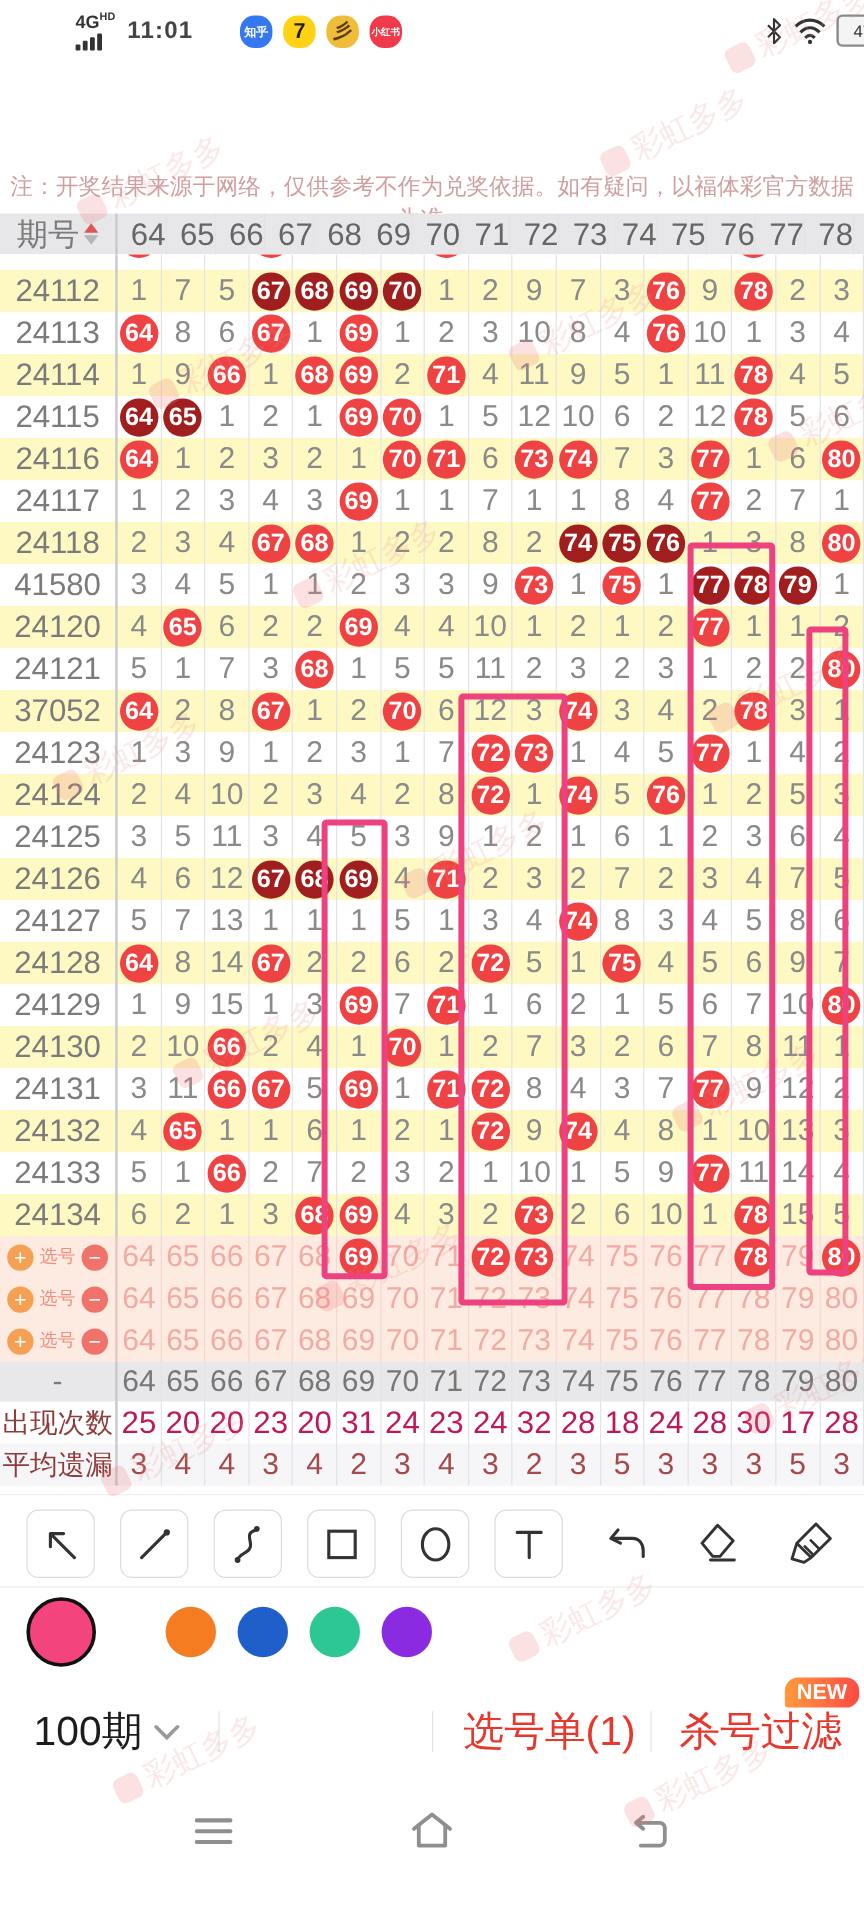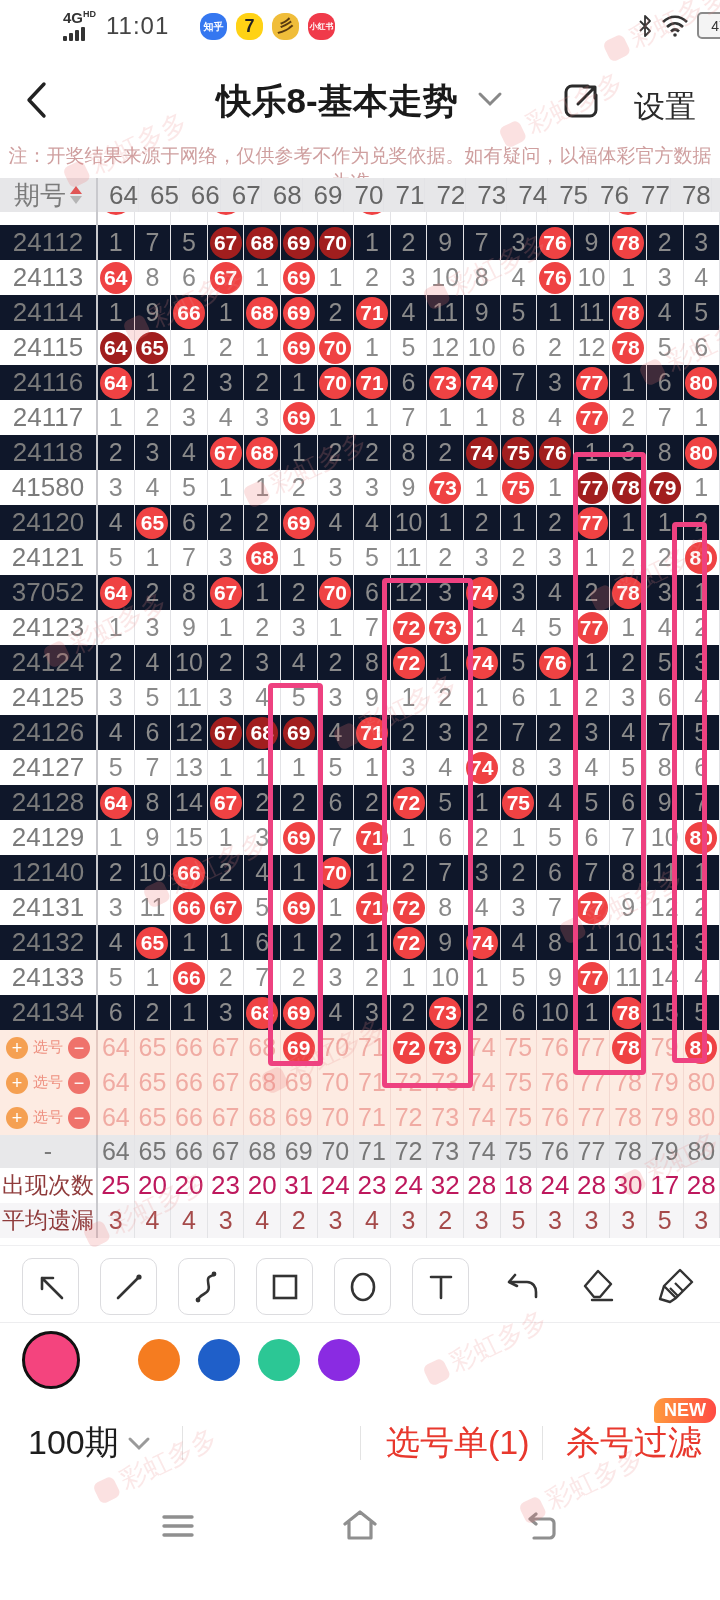--- a/index.html
+++ b/index.html
@@ -5,42 +5,42 @@
   html,body{margin:0;padding:0;background:#fff;}
   #screen{position:relative;width:720px;height:1600px;background:#fff;overflow:hidden;
     font-family:"Liberation Sans","DejaVu Sans",sans-serif;}
   
   #statusbar{position:absolute;top:0;left:0;width:720px;height:56px;margin-left:35px;}
   .sb-left{position:absolute;left:28px;top:10px;display:flex;align-items:center;gap:10px;}
   .sig{display:flex;align-items:flex-end;gap:2px;height:16px;}
   .sig i{display:block;width:4px;background:#333;border-radius:1px;}
   .net{font-size:15px;font-weight:700;color:#333;line-height:1;}
   .net sup{font-size:9px;}
-  .time{font-size:24px;color:#444;font-weight:400;letter-spacing:1px;}
+  .time{font-size:20px;color:#444;font-weight:700;letter-spacing:1px;}
   .appicons{position:absolute;left:165px;top:13px;display:flex;gap:9px;}
   .appicon{width:27px;height:27px;border-radius:12px;display:flex;align-items:center;justify-content:center;
     color:#fff;font-size:11px;font-weight:700;overflow:hidden;}
   .sb-right{position:absolute;right:14px;top:12px;display:flex;align-items:center;gap:8px;}
   .battery{position:relative;width:40px;height:23px;border:2px solid #8a8a8a;border-radius:5px;
     display:flex;align-items:center;justify-content:center;font-size:14px;color:#333;background:#f4f4f4;}
   .battery:after{content:"";position:absolute;right:-6px;top:6px;width:3px;height:8px;background:#8a8a8a;border-radius:0 2px 2px 0;}
   
   #navbar{position:absolute;top:60px;left:0;width:720px;height:78px;background:#fff;}
   .back{position:absolute;left:24px;top:20px;}
   .title-wrap{position:absolute;left:0;right:0;top:18px;text-align:center;font-size:35px;font-weight:600;color:#1a1a1a;}
   .title-wrap .chev{display:inline-block;margin-left:10px;vertical-align:6px;}
   .share{position:absolute;right:118px;top:20px;}
   .settings{position:absolute;right:24px;top:26px;font-size:31px;color:#2b2b2b;}
   
   #notice{position:absolute;top:143px;left:0;width:720px;text-align:center;font-size:19px;color:#cf9f9f;}
   
   #tbl{position:absolute;top:178px;left:0;width:720px;}
   .trow{display:flex;width:720px;height:35px;align-items:stretch;background:#fff;}
   .trow.thead{height:34px;background:#e7e7e9;gap:11px;}
-  .trow.even{background:#0f172a;}
+  .trow.even{background:#fef9c3;}
   .trow.partial{height:13px;overflow:hidden;}
   .trow.sel{background:#fdebe2;}
   .trow.dash{background:#e8e8ea;height:33px;}
   .trow.miss{background:#f6f5f7;}
   .pcol{width:96px;flex:none;display:flex;align-items:center;justify-content:center;
     border-right:2px solid #c9c9cd;color:#7b7b7b;font-size:26px;}
   .ncol{flex:1;display:flex;align-items:center;justify-content:center;border-right:1px solid #e3e3e6;position:relative;}
   .trow.sel .ncol{border-right:1px solid #f3d8d0;}
   .thead .ncol{color:#666;font-size:26px;}
   .num{color:#8a8a8a;font-size:25px;}
@@ -121,36 +121,20 @@
         <path d="M6 12 C11 7 17 7 22 12" fill="none" stroke="#333" stroke-width="2.6"></path>
         <path d="M10 16.5 C12.5 14 15.5 14 18 16.5" fill="none" stroke="#333" stroke-width="2.6"></path>
         <circle cx="14" cy="20" r="1.8" fill="#333"></circle>
       </svg>
       <div class="battery">
           <span>47</span>
         </div>
     </div>
   </div>
 
-  <div id="navbar">
-    <svg class="back" width="24" height="40" viewBox="0 0 24 40">
-      <path d="M20 4 L5 20 L20 36" fill="none" stroke="#222" stroke-width="3.4" stroke-linecap="round" stroke-linejoin="round"></path>
-    </svg>
-    <div class="title-wrap">
-      <span>快乐8-基本走势</span>
-      <svg class="chev" width="26" height="16" viewBox="0 0 26 16">
-        <path d="M3 3 L13 13 L23 3" fill="none" stroke="#888" stroke-width="3" stroke-linecap="round"></path>
-      </svg>
-    </div>
-    <svg class="share" width="42" height="42" viewBox="0 0 42 42">
-      <path d="M28 6 H12 C8.7 6 6 8.7 6 12 V30 C6 33.3 8.7 36 12 36 H30 C33.3 36 36 33.3 36 30 V15" fill="none" stroke="#2b2b2b" stroke-width="3" stroke-linecap="round"></path>
-      <path d="M18 24 L34 8 M24 7 H35 V18" fill="none" stroke="#2b2b2b" stroke-width="3" stroke-linecap="round" stroke-linejoin="round"></path>
-    </svg>
-    <span class="settings">设置</span>
-  </div>
 
   <div id="notice">注：开奖结果来源于网络，仅供参考不作为兑奖依据。如有疑问，以福体彩官方数据为准。</div>
 
   <div id="tbl">
       <div class="trow thead">
         <div class="pcol">
           <span>期号</span>
           <span class="sort">
             <i class="up"></i>
             <i class="dn"></i>
@@ -1168,21 +1152,21 @@
           <div class="num">7</div>
         </div>
         <div class="ncol">
           <div class="num">10</div>
         </div>
         <div class="ncol">
           <div class="circle red">80</div>
         </div>
       </div>
       <div class="trow even">
-        <div class="pcol">12140</div>
+        <div class="pcol">24130</div>
         <div class="ncol">
           <div class="num">2</div>
         </div>
         <div class="ncol">
           <div class="num">10</div>
         </div>
         <div class="ncol">
           <div class="circle red">66</div>
         </div>
         <div class="ncol">

